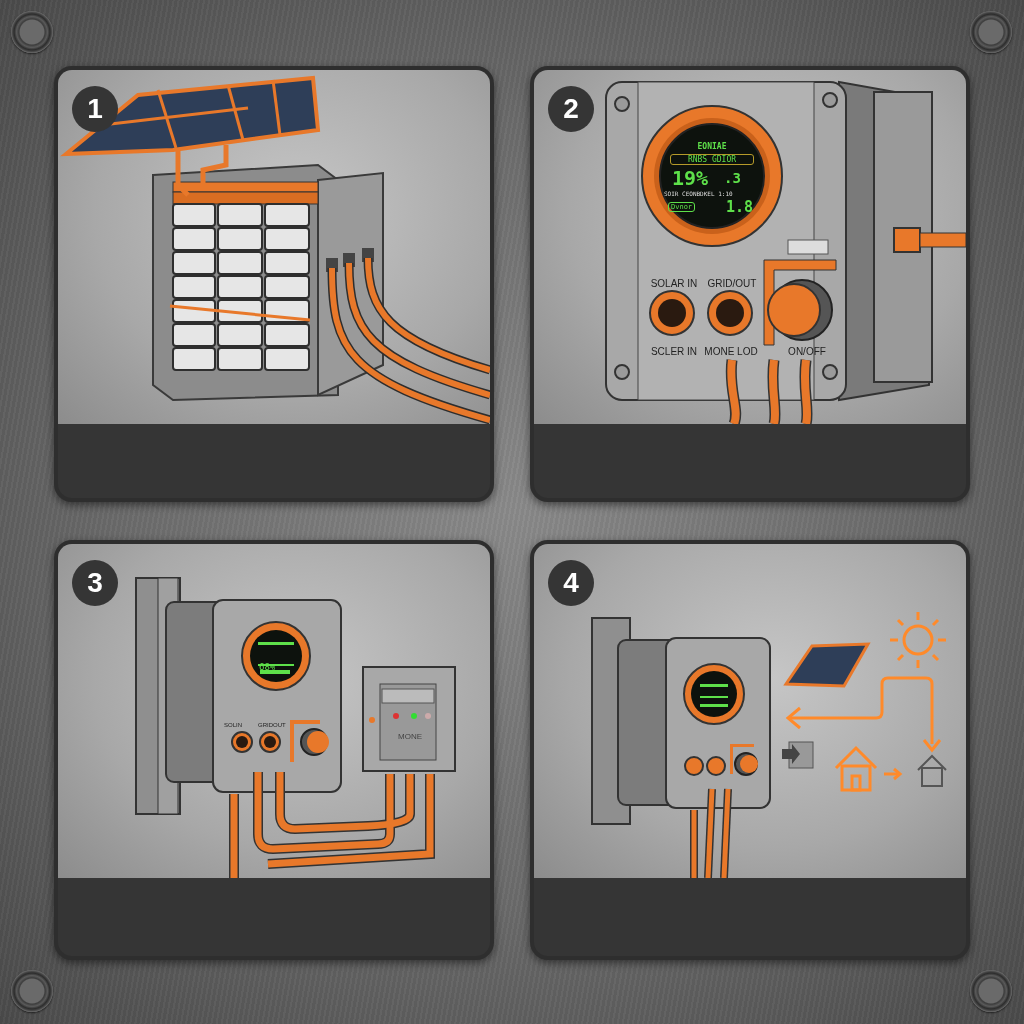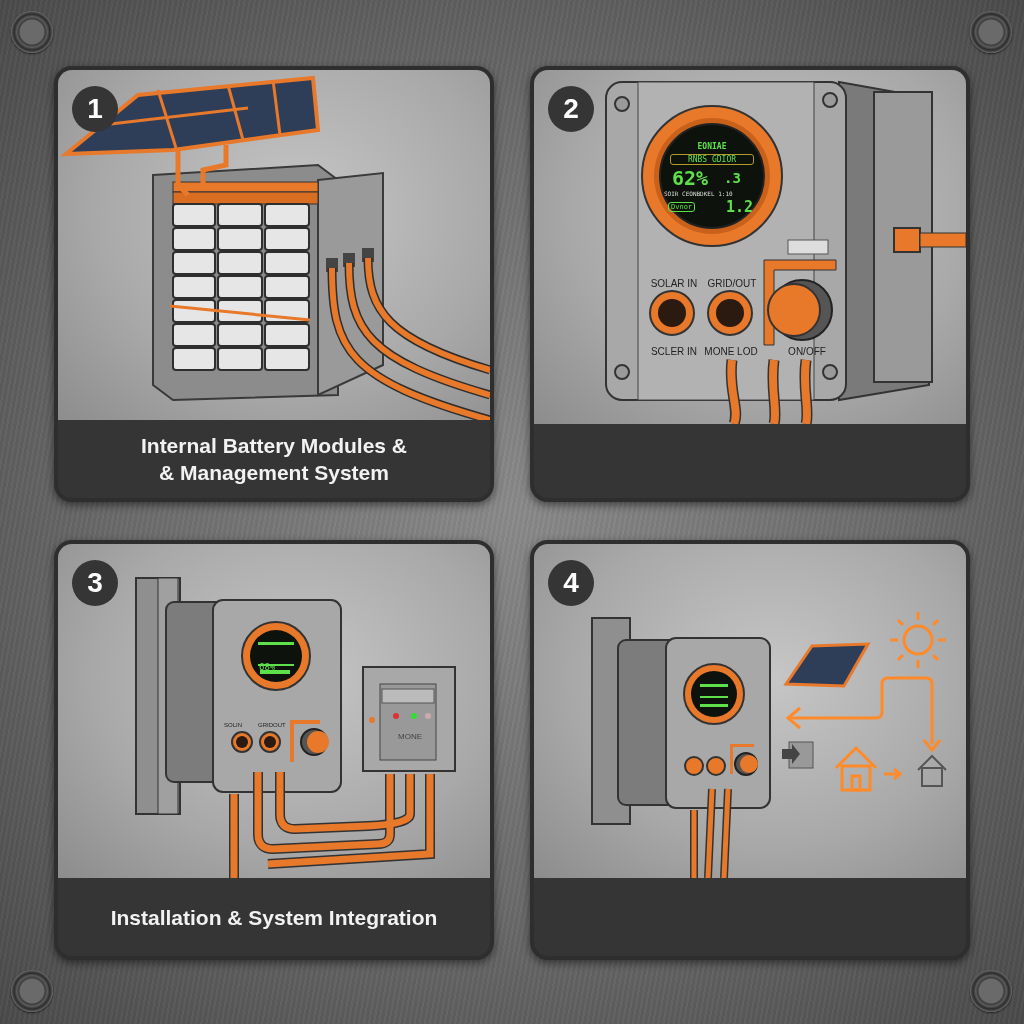--- a/index.html
+++ b/index.html
@@ -110,24 +110,20 @@
         <path d="M291,193 C291,260 310,290 432,325"></path>
         <path d="M310,188 C310,240 330,270 432,300"></path>
       </g>
       <g fill="none" stroke="#e8782a" stroke-width="6">
         <path d="M274,198 C274,280 290,310 432,350"></path>
         <path d="M291,193 C291,260 310,290 432,325"></path>
         <path d="M310,188 C310,240 330,270 432,300"></path>
       </g>
     </svg>
   </div>
-  <div class="caption" style="height:78px">
-    <span>Internal Battery Modules &amp;</span>
-    <span>&amp; Management System</span>
-  </div>
 </div>
 
 <div class="panel" style="left:530px;top:66px;height:436px">
   <div class="badge">2</div>
   <div class="art" style="height:354px">
     <svg width="432" height="354" viewBox="0 0 432 354">
 
       <polygon points="305,12 395,28 395,315 305,330" fill="#7a7a7a" stroke="#333" stroke-width="2"></polygon>
 
       <rect x="340" y="22" width="58" height="290" fill="#9a9a9a" stroke="#333" stroke-width="2"></rect>
@@ -167,25 +163,25 @@
       </g>
       <g stroke="#e8782a" stroke-width="8" fill="none">
         <path d="M198,290 C194,320 206,340 200,354"></path>
         <path d="M240,290 C236,320 244,340 240,354"></path>
         <path d="M272,290 C268,320 276,340 272,354"></path>
       </g>
     </svg>
 
     <div class="lcd-text" style="position:absolute;left:126px;top:56px;width:104px;text-align:center;color:#5ee04a;font-size:8px;font-weight:bold">EONIAE</div>
     <div class="lcd-text" style="position:absolute;left:136px;top:68px;width:84px;text-align:center;color:#5ee04a;font-size:8px;border:1px solid #b59a2a;border-radius:3px">RNBS GDIOR</div>
-    <div class="lcd-text" style="position:absolute;left:138px;top:80px;color:#5ee04a;font-size:20px;font-weight:bold">62%</div>
+    <div class="lcd-text" style="position:absolute;left:138px;top:80px;color:#5ee04a;font-size:20px;font-weight:bold">19%</div>
     <div class="lcd-text" style="position:absolute;left:190px;top:84px;color:#5ee04a;font-size:14px;font-weight:bold">.3</div>
     <div class="lcd-text" style="position:absolute;left:130px;top:104px;width:100px;color:#ddd;font-size:6px;white-space:nowrap;overflow:hidden">SOIR CEONBDKEL 1:10</div>
     <div class="lcd-text" style="position:absolute;left:134px;top:116px;color:#5ee04a;font-size:7px;border:1px solid #5ee04a;border-radius:3px;padding:0 2px">Dvnor</div>
-    <div class="lcd-text" style="position:absolute;left:192px;top:112px;color:#5ee04a;font-size:15px;font-weight:bold">1.2</div>
+    <div class="lcd-text" style="position:absolute;left:192px;top:112px;color:#5ee04a;font-size:15px;font-weight:bold">1.8</div>
 
     <div style="position:absolute;left:112px;top:208px;width:56px;text-align:center;font-size:10px;color:#222">SOLAR IN</div>
     <div style="position:absolute;left:112px;top:276px;width:56px;text-align:center;font-size:10px;color:#222">SCLER IN</div>
     <div style="position:absolute;left:168px;top:208px;width:60px;text-align:center;font-size:10px;color:#222">GRID/OUT</div>
     <div style="position:absolute;left:166px;top:276px;width:62px;text-align:center;font-size:10px;color:#222">MONE LOD</div>
     <div style="position:absolute;left:248px;top:276px;width:50px;text-align:center;font-size:10px;color:#222">ON/OFF</div>
     <div style="position:absolute;left:116px;top:221px;width:44px;height:44px;border-radius:50%"></div>
     <div style="position:absolute;left:174px;top:221px;width:44px;height:44px;border-radius:50%"></div>
     <div style="position:absolute;left:234px;top:210px;width:62px;height:60px;border-radius:50%"></div>
   </div>
@@ -237,23 +233,20 @@
         <path d="M200,228 L200,290 Q200,305 215,305 L320,300 Q332,300 332,290 L332,230"></path>
         <path d="M222,228 L222,270 Q222,285 237,285 L310,282 Q352,280 352,270 L352,230"></path>
         <path d="M210,320 L372,310 Q372,300 372,230"></path>
       </g>
     </svg>
     <div class="lcd-text" style="position:absolute;left:201px;top:102px;color:#5ee04a;font-size:9px;font-weight:normal">68%</div>
     <div style="position:absolute;left:166px;top:178px;font-size:6px;color:#222">SOLIN</div>
     <div style="position:absolute;left:200px;top:178px;font-size:6px;color:#222">GRIDOUT</div>
     <div style="position:absolute;left:340px;top:188px;font-size:8px;color:#444">MONE</div>
   </div>
-  <div class="caption" style="height:78px">
-    <span>Installation &amp; System Integration</span>
-  </div>
 </div>
 
 <div class="panel" style="left:530px;top:540px;height:420px">
   <div class="badge">4</div>
   <div class="art" style="height:334px">
     <svg width="432" height="334" viewBox="0 0 432 334">
 
       <rect x="58" y="74" width="38" height="206" fill="#8f8f8f" stroke="#333" stroke-width="2"></rect>
 
       <rect x="84" y="96" width="60" height="165" rx="8" fill="#7c7c7c" stroke="#333" stroke-width="2"></rect>

